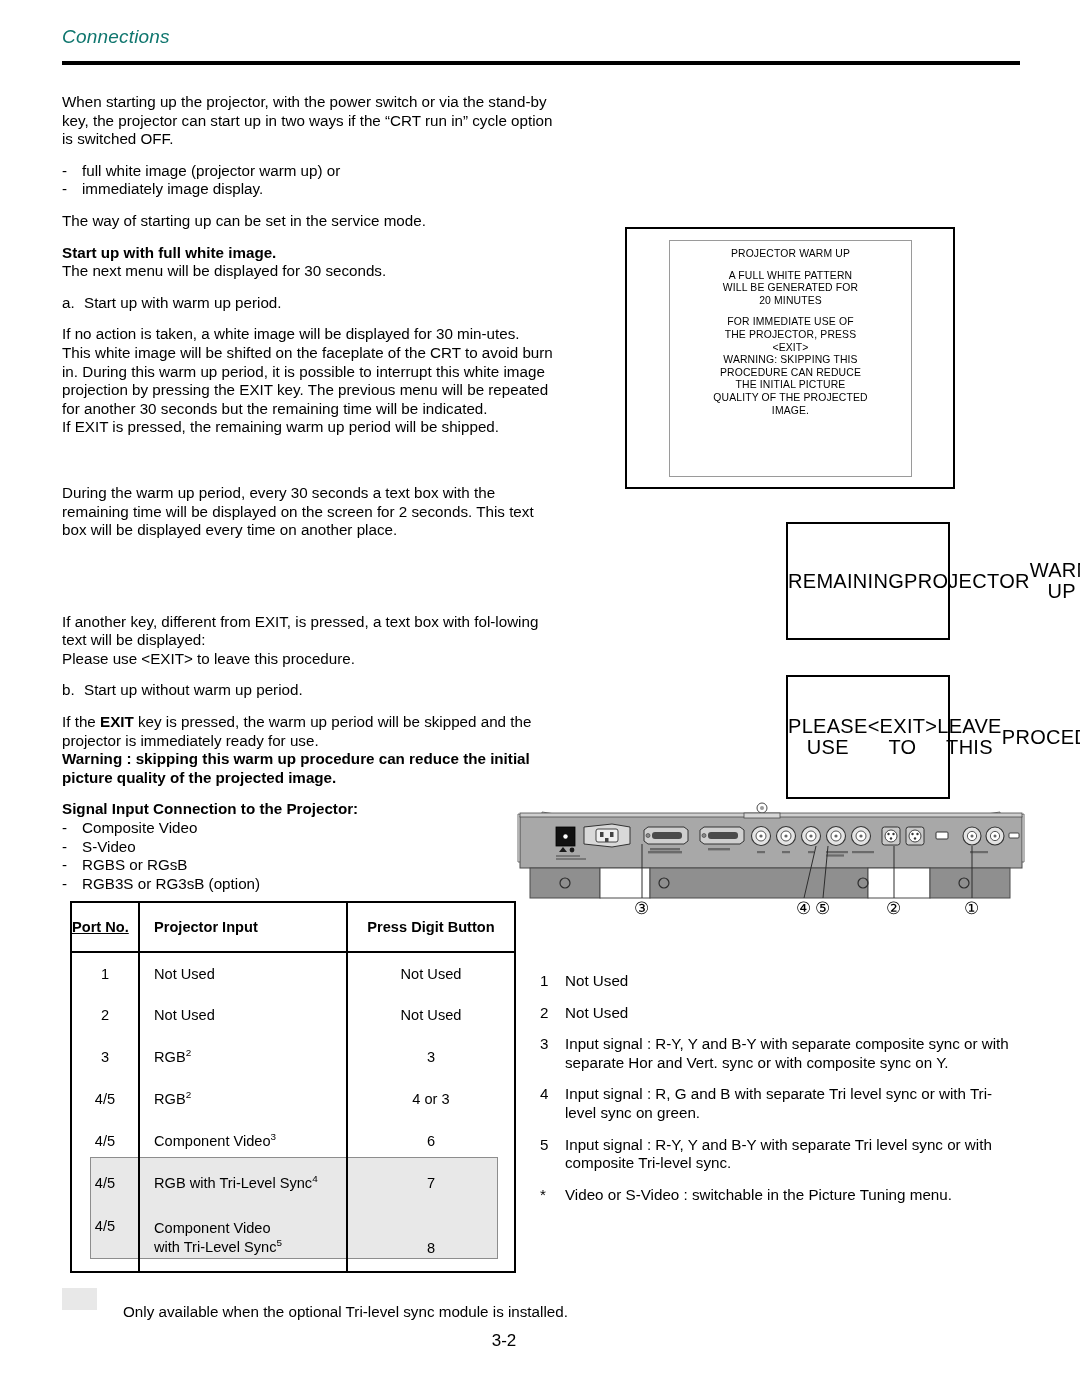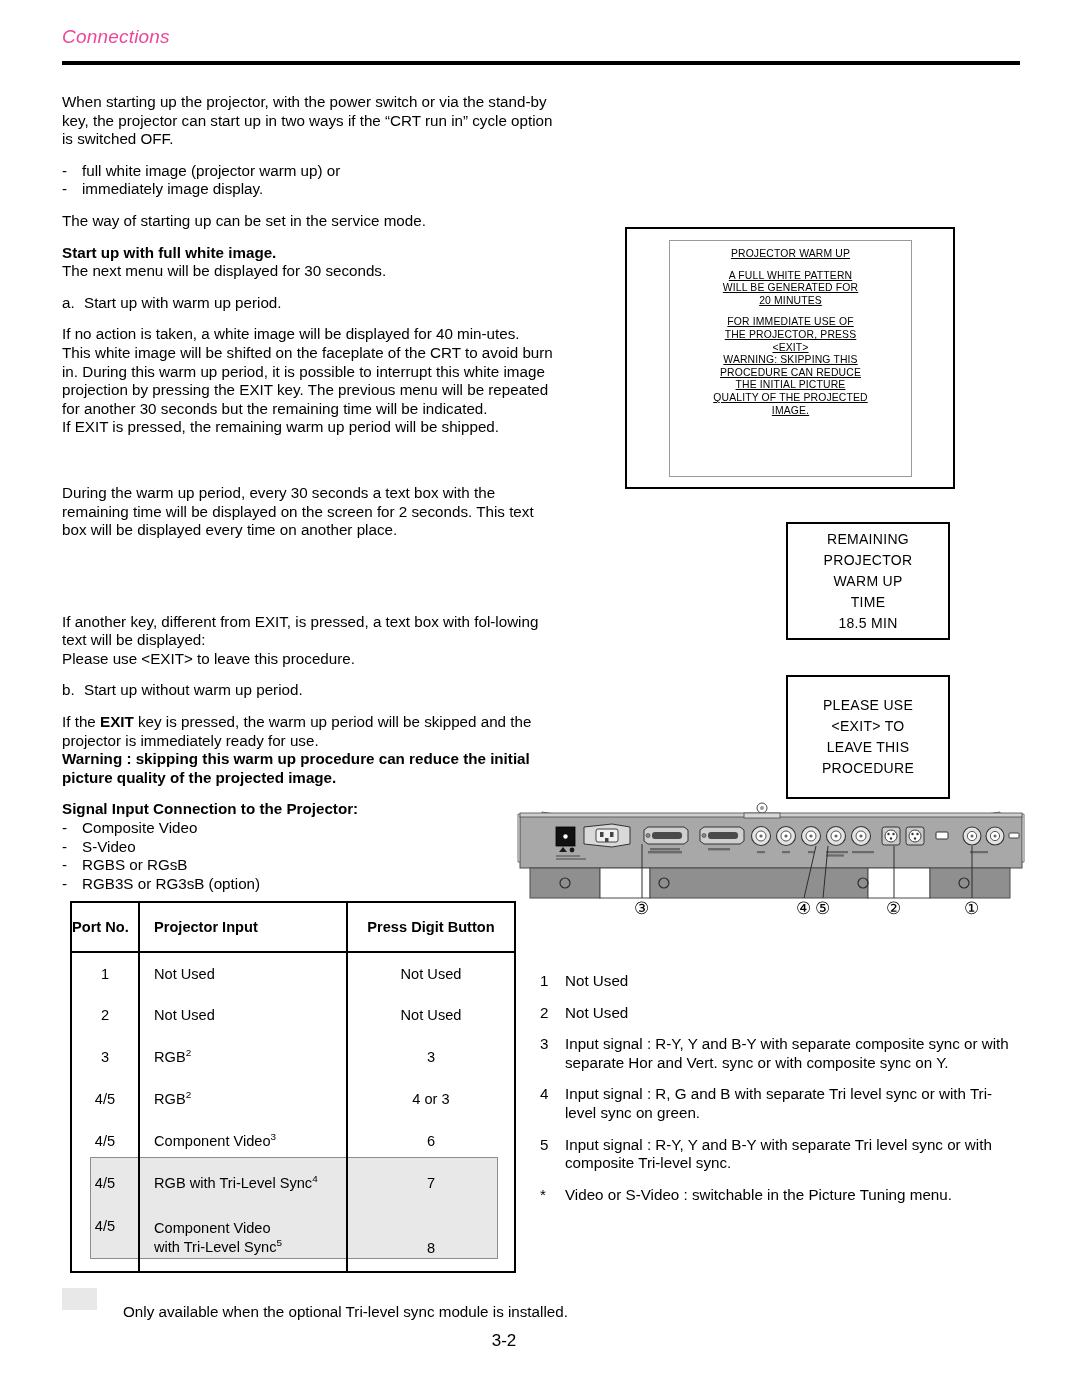--- a/index.html
+++ b/index.html
@@ -9,21 +9,21 @@
     background:#ffffff;
     font-family:"Liberation Sans", sans-serif;
     color:#000000;
     position:relative;
     overflow:hidden;
   }
 
   
   #page-header { position:absolute; left:62px; top:26px; width:958px; }
   .chapter-title {
-    font-style:italic; font-size:19px; letter-spacing:.2px; color:#ec4899;
+    font-style:italic; font-size:19px; letter-spacing:.2px; color:#0f766e;
   }
   .header-rule {
     position:absolute; left:62px; top:61px; width:958px; height:4px;
     background:#000;
   }
 
   
   #left-col {
     position:absolute; left:62px; top:93px; width:492px;
     font-size:15.2px; line-height:18.6px;
@@ -43,29 +43,29 @@
   #warmup-frame {
     position:absolute; left:625px; top:227px; width:330px; height:262px;
     border:2px solid #000; background:#fff;
   }
   #warmup-inner {
     position:absolute; left:42px; top:11px; width:243px; height:237px;
     border:1px solid #9a9a9a; background:#fff;
     text-align:center; font-size:10.4px; line-height:12.6px;
     letter-spacing:.15px; padding-top:7px;
   }
-  #warmup-inner .blk { margin-bottom:9px;text-decoration:underline; }
+  #warmup-inner .blk { margin-bottom:9px; }
   #warmup-inner .blk:last-child { margin-bottom:0; }
 
   
   .osd-box {
     position:absolute; border:2px solid #000; background:#fff;
-    text-align:center; font-size:14px; line-height:21px;
-    letter-spacing:.3px; display:flex; flex-direction:column;
-    align-items:center; justify-content:center;
+    text-align:center; font-size:20px; line-height:21px;
+    letter-spacing:.3px; display:flex; 
+    align-items:center; justify-content:space-between;
   }
   #osd-remaining { left:786px; top:522px; width:164px; height:118px; }
   #osd-pleaseuse { left:786px; top:675px; width:164px; height:124px; }
 
   
   #panel-figure { position:absolute; left:512px; top:800px; width:518px; height:128px; }
 
   
   #port-table {
     position:absolute; left:70px; top:901px; width:446px;
@@ -78,21 +78,21 @@
   #port-table thead th {
     border-top:2px solid #000; border-bottom:2px solid #000;
     font-weight:bold; font-size:14.6px; text-align:left;
     height:50px;
   }
   #port-table tbody td { height:42px; }
   #port-table tbody tr:last-child td { border-bottom:2px solid #000; }
   .c-port { width:68px; text-align:center; }
   .c-input { width:208px; padding-left:14px !important; }
   .c-digit { width:168px; text-align:center; }
-  th.c-port { text-align:center; }
+  th.c-port { text-align:center;text-decoration:underline; }
   th.c-input { padding-left:14px !important; }
   th.c-digit { text-align:center !important; }
   sup { font-size:.68em; vertical-align:super; line-height:0; }
   .tall-cell { height:68px !important; }
   .cv2 { line-height:19px; }
 
   #table-shade {
     position:absolute; left:90px; top:1157px; width:408px; height:102px;
     background:#e8e8e8; border:1px solid #8d8d8d; z-index:0;
   }
@@ -150,21 +150,21 @@
   <p class="para">The way of starting up can be set in the service mode.</p>
 
   <p class="para tight bold">Start up with full white image.</p>
   <p class="para">The next menu will be displayed for 30 seconds.</p>
 
   <div class="letterrow">
     <span class="ltr">a.</span>
     <span>Start up with warm up period.</span>
   </div>
 
-  <p class="para tight">If no action is taken, a white image will be displayed for 40 min-utes.</p>
+  <p class="para tight">If no action is taken, a white image will be displayed for 30 min-utes.</p>
   <p class="para tight">This white image will be shifted on the faceplate of the CRT to avoid burn in. During this warm up period, it is possible to interrupt this white image projection by pressing the EXIT key. The previous menu will be repeated for another 30 seconds but the remaining time will be indicated.</p>
   <p class="para">If EXIT is pressed, the remaining warm up period will be shipped.</p>
 
   <div class="spacer-lg"></div>
 
   <p class="para">During the warm up period, every 30 seconds a text box with the remaining time will be displayed on the screen for 2 seconds. This text box will be displayed every time on another place.</p>
 
   <div class="spacer-xl"></div>
 
   <p class="para tight">If another key, different from EXIT, is pressed, a text box with fol-lowing text will be displayed:</p>

